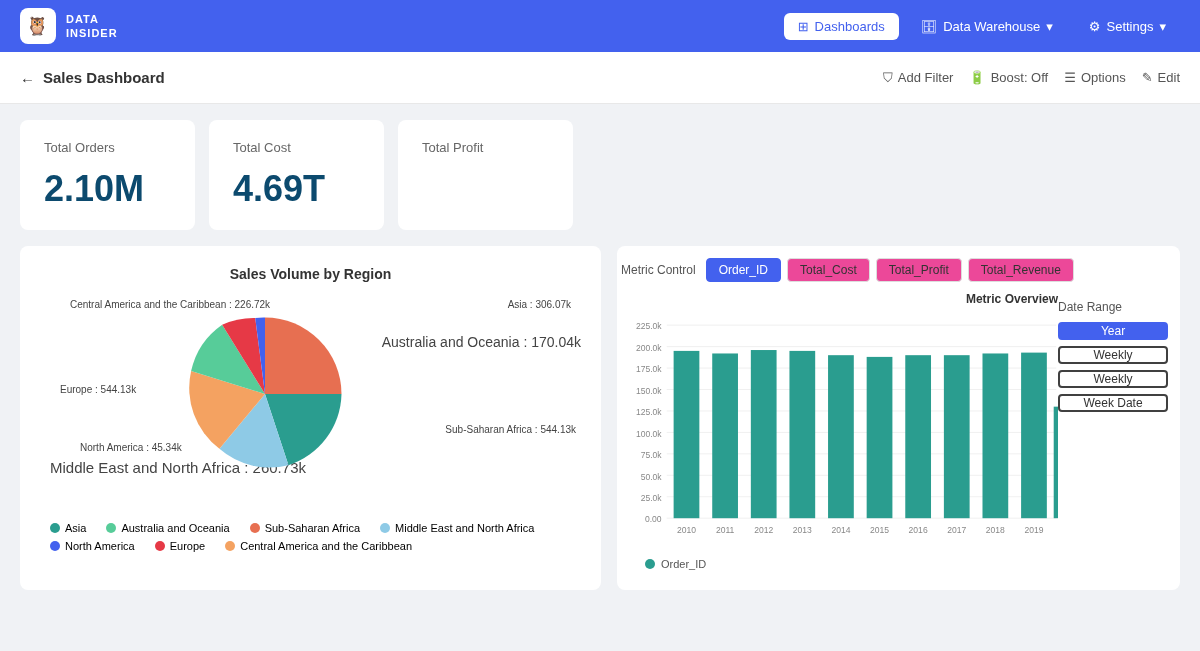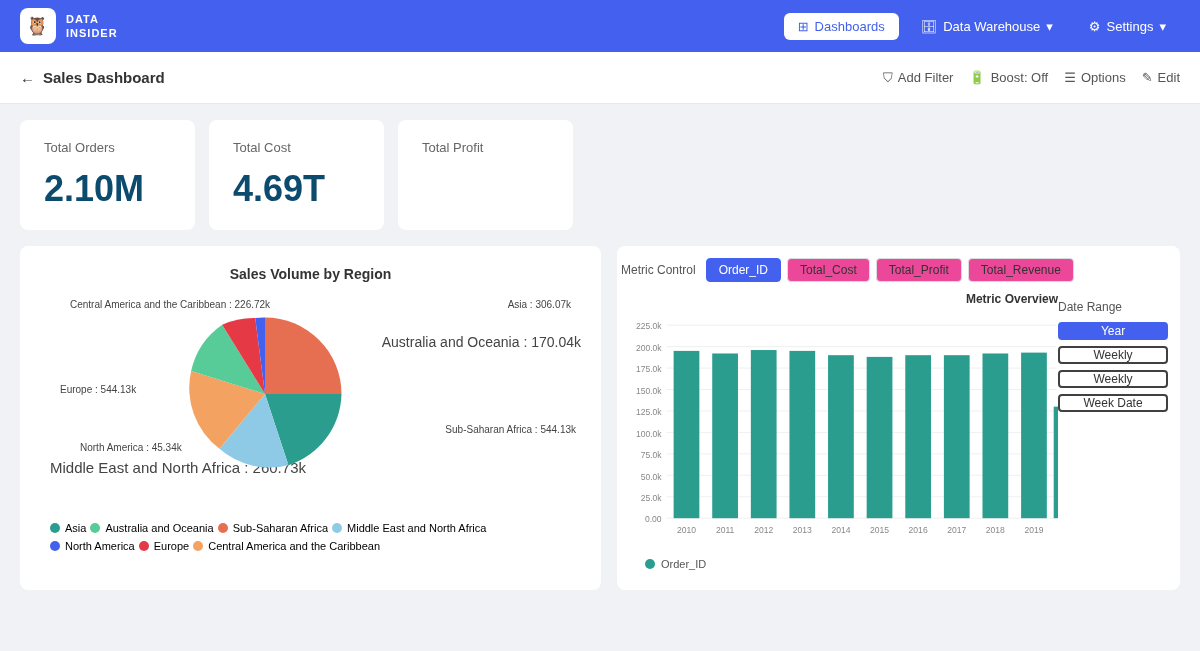--- a/index.html
+++ b/index.html
@@ -211,21 +211,21 @@
     .date-range-btn.active {
       background: #4361ee;
       color: white;
       border-color: #4361ee;
     }
 
     
     .legend {
       display: flex;
       flex-wrap: wrap;
-      gap: 6px 4px;
+      gap: 6px 20px;
       padding: 8px 10px;
       font-size: 11px;
     }
     .legend-item {
       display: flex;
       align-items: center;
       gap: 5px;
     }
     .legend-dot {
       width: 10px; height: 10px;

